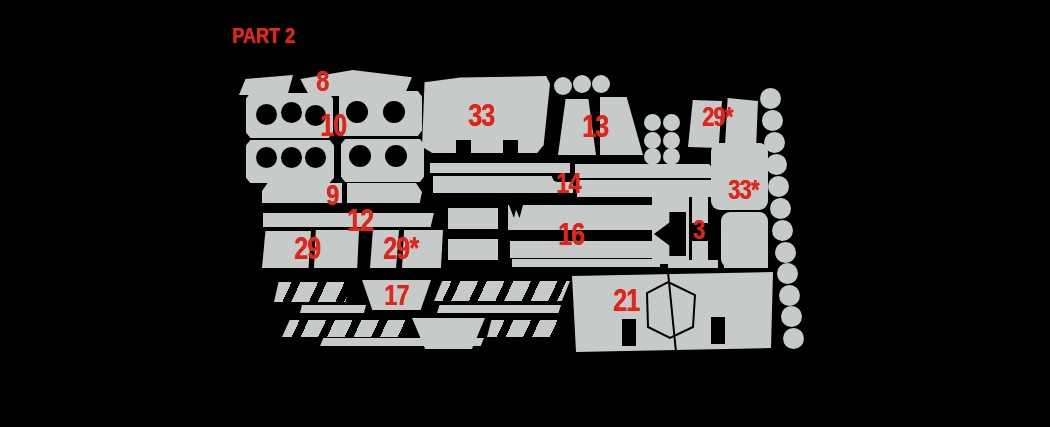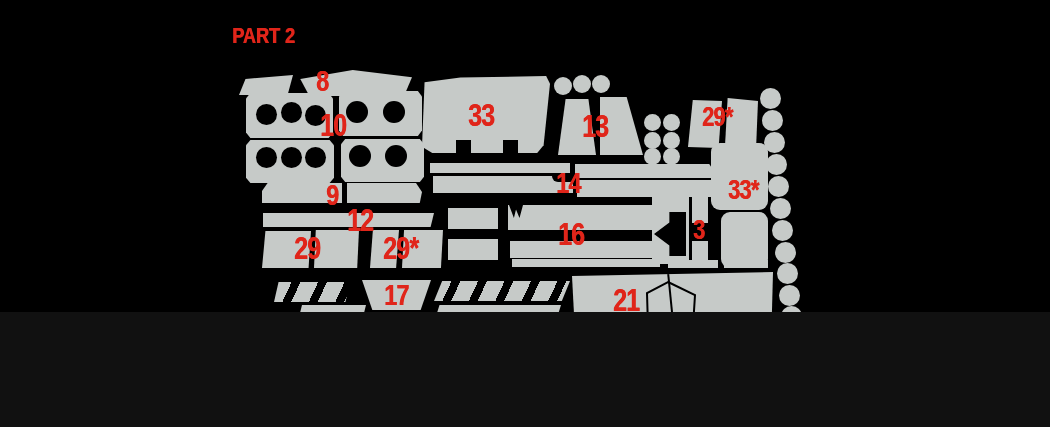--- a/index.html
+++ b/index.html
@@ -2,21 +2,21 @@
 <html style="--bg: #000000; --gray: #c6cac8; --red: #e0251a;"><head>
 <meta charset="utf-8">
 <style>
   :root{
     --bg:#000000;
     --gray:#c6cac8;
     --red:#e0251a;
   }
   html,body{margin:0;padding:0;background:#111;}
   #canvas{
-    position:relative;width:1050px;height:312px;background:var(--bg);
+    position:relative;width:1050px;height:427px;background:var(--bg);
     overflow:hidden;font-family:"Liberation Sans",sans-serif;
   }
   .piece{position:absolute;background:var(--gray);}
   .black{position:absolute;background:#000;z-index:2;}
   .hole{position:absolute;background:#000;border-radius:50%;}
   .circle{position:absolute;background:var(--gray);border-radius:50%;}
   .stripes{
     position:absolute;
     background:repeating-linear-gradient(115deg,var(--gray) 0 16px,#000 16px 24px);
     clip-path:polygon(6% 0,100% 0,94% 100%,0 100%);

